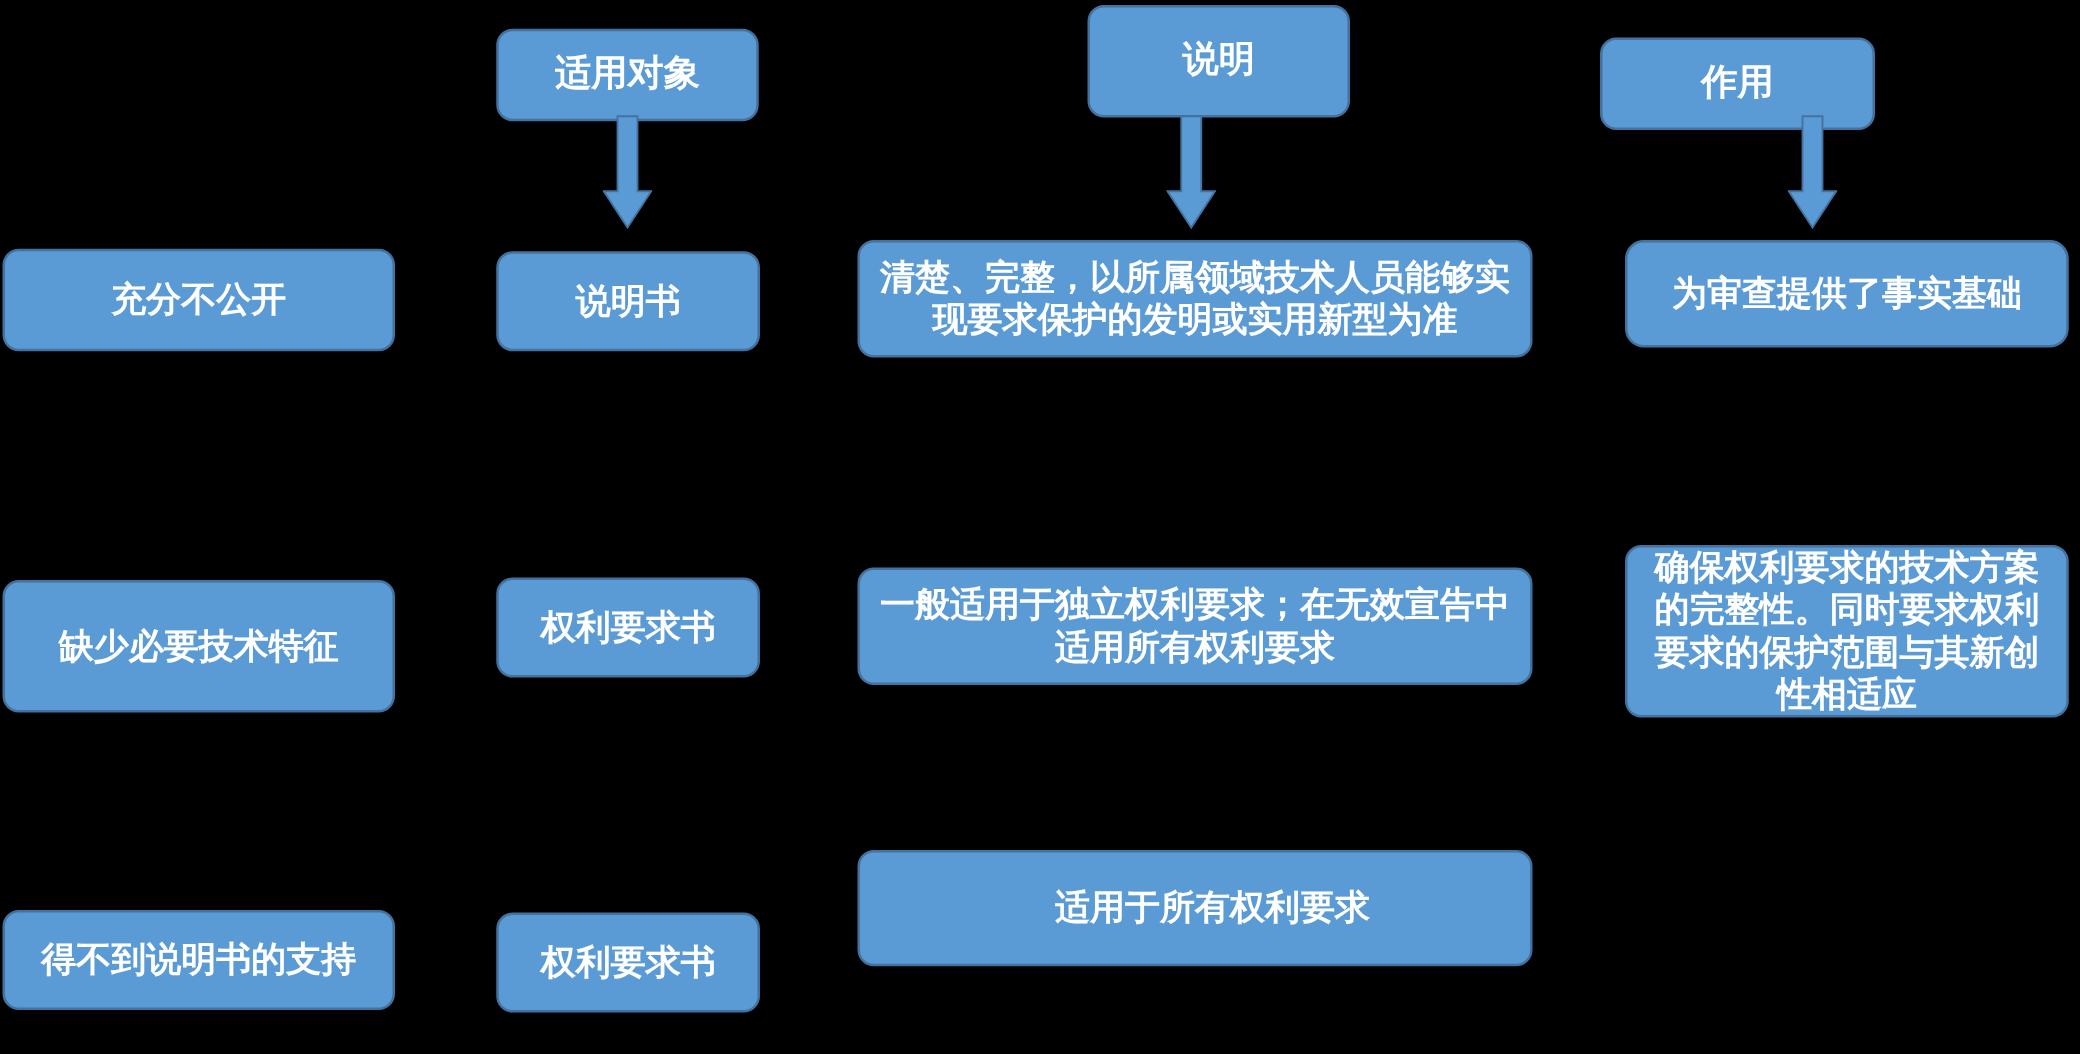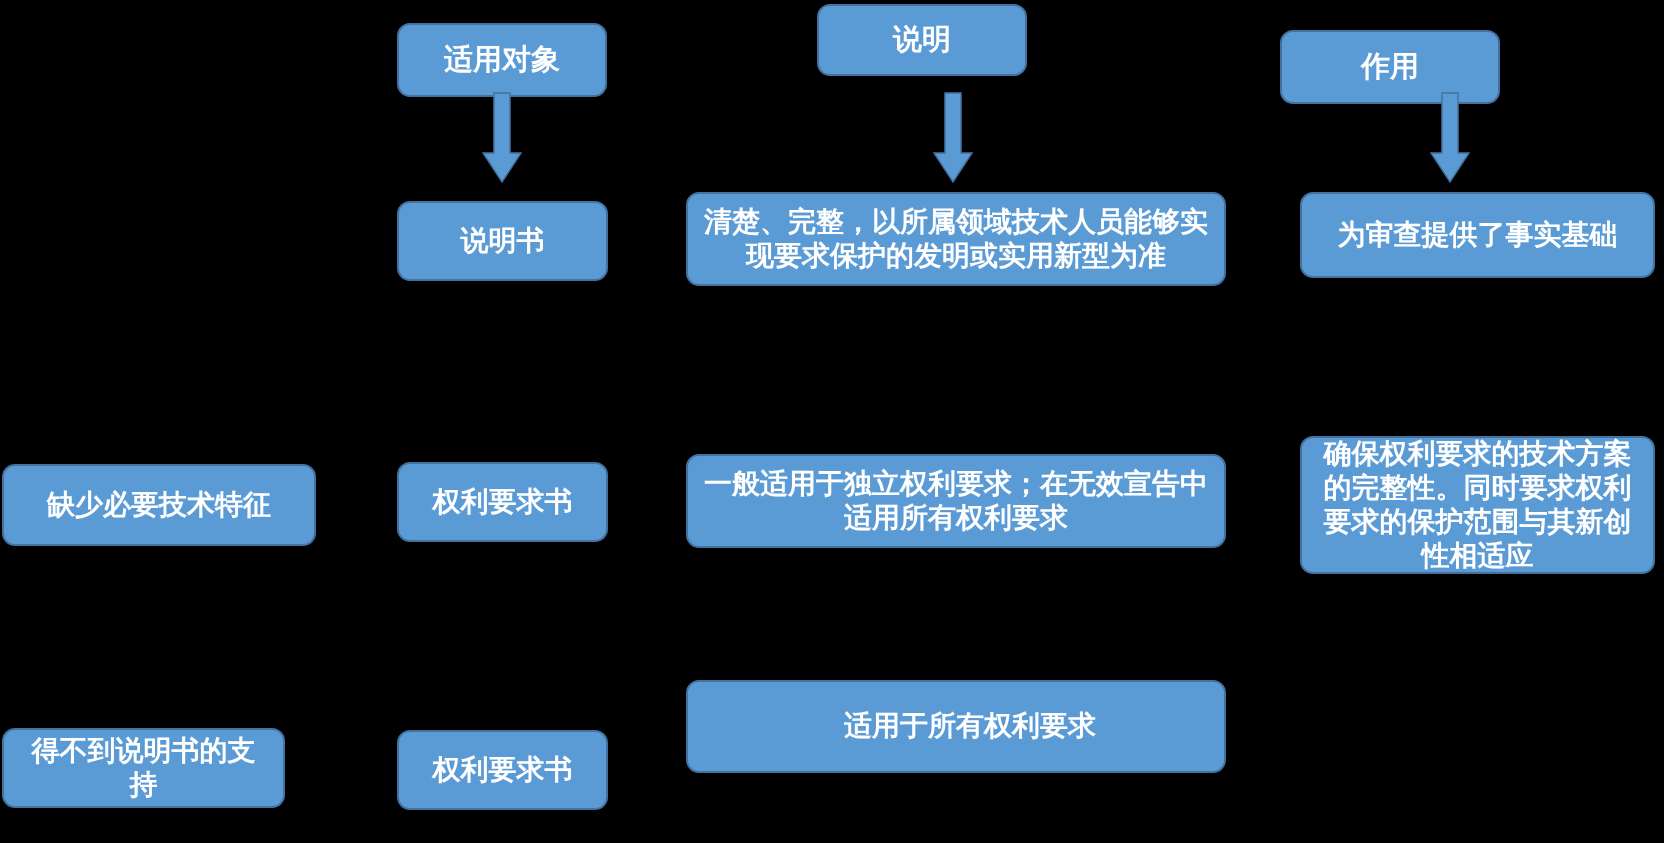--- a/index.html
+++ b/index.html
@@ -37,45 +37,46 @@
   .arrow { position: absolute; width: 40px; height: 92px; }
   .arrow svg { width: 100%; height: 100%; display: block; }
   .arrow path { fill: var(--box-fill); stroke: var(--box-border); stroke-width: 1.5; }
 </style>
 </head>
 <body>
 
 <div class="canvas">
 
   <div class="box header" style="left:397px; top:4px; width:210px; height:74px;margin-top:19px;">适用对象</div>
-  <div class="box header" style="left:817px; top:4px; width:210px; height:72px;">说明</div>
+  <div class="box header" style="left:870px; top:4px; width:210px; height:90px;">说明</div>
   <div class="box header" style="left:1280px; top:4px; width:220px; height:74px;margin-top:26px;">作用</div>
 
   <div class="arrow" style="left:482px; top:92px;">
     <svg viewBox="0 0 40 92" aria-hidden="true">
         <path d="M12 1 H28 V61 H39 L20 90 L1 61 H12 Z"></path>
       </svg>
   </div>
   <div class="arrow" style="left:933px; top:92px;">
     <svg viewBox="0 0 40 92" aria-hidden="true">
         <path d="M12 1 H28 V61 H39 L20 90 L1 61 H12 Z"></path>
       </svg>
   </div>
   <div class="arrow" style="left:1430px; top:92px;">
     <svg viewBox="0 0 40 92" aria-hidden="true">
         <path d="M12 1 H28 V61 H39 L20 90 L1 61 H12 Z"></path>
       </svg>
   </div>
 
+  <div class="box" style="left:2px; top:199px; width:314px; height:82px;">充分不公开</div>
   <div class="box" style="left:397px; top:201px; width:211px; height:80px;">说明书</div>
   <div class="box" style="left:686px; top:192px; width:540px; height:94px;">清楚、完整，以所属领域技术人员能够实现要求保护的发明或实用新型为准</div>
-  <div class="box" style="left:1300px; top:192px; width:355px; height:86px;">为审查提供了事实基础</div>
+  <div class="box" style="left:1300px; top:192px; width:355px; height:86px;border-radius:15px;">为审查提供了事实基础</div>
 
-  <div class="box" style="left:2px; top:464px; width:314px; height:82px;">缺少必要技术特征</div>
+  <div class="box" style="left:2px; top:464px; width:314px; height:106px;">缺少必要技术特征</div>
   <div class="box" style="left:397px; top:462px; width:211px; height:80px;">权利要求书</div>
   <div class="box" style="left:1300px; top:436px; width:355px; height:138px;">确保权利要求的技术方案的完整性。同时要求权利要求的保护范围与其新创性相适应</div>
   <div class="box" style="left:686px; top:454px; width:540px; height:94px;">一般适用于独立权利要求；在无效宣告中适用所有权利要求</div>
 
-  <div class="box" style="left:2px; top:728px; width:283px; height:80px;">得不到说明书的支持</div>
+  <div class="box" style="left:2px; top:728px; width:314px; height:80px;">得不到说明书的支持</div>
   <div class="box" style="left:397px; top:730px; width:211px; height:80px;">权利要求书</div>
   <div class="box" style="left:686px; top:680px; width:540px; height:93px;padding-left:42px;">适用于所有权利要求</div>
 
 </div>
 
 </body></html>

